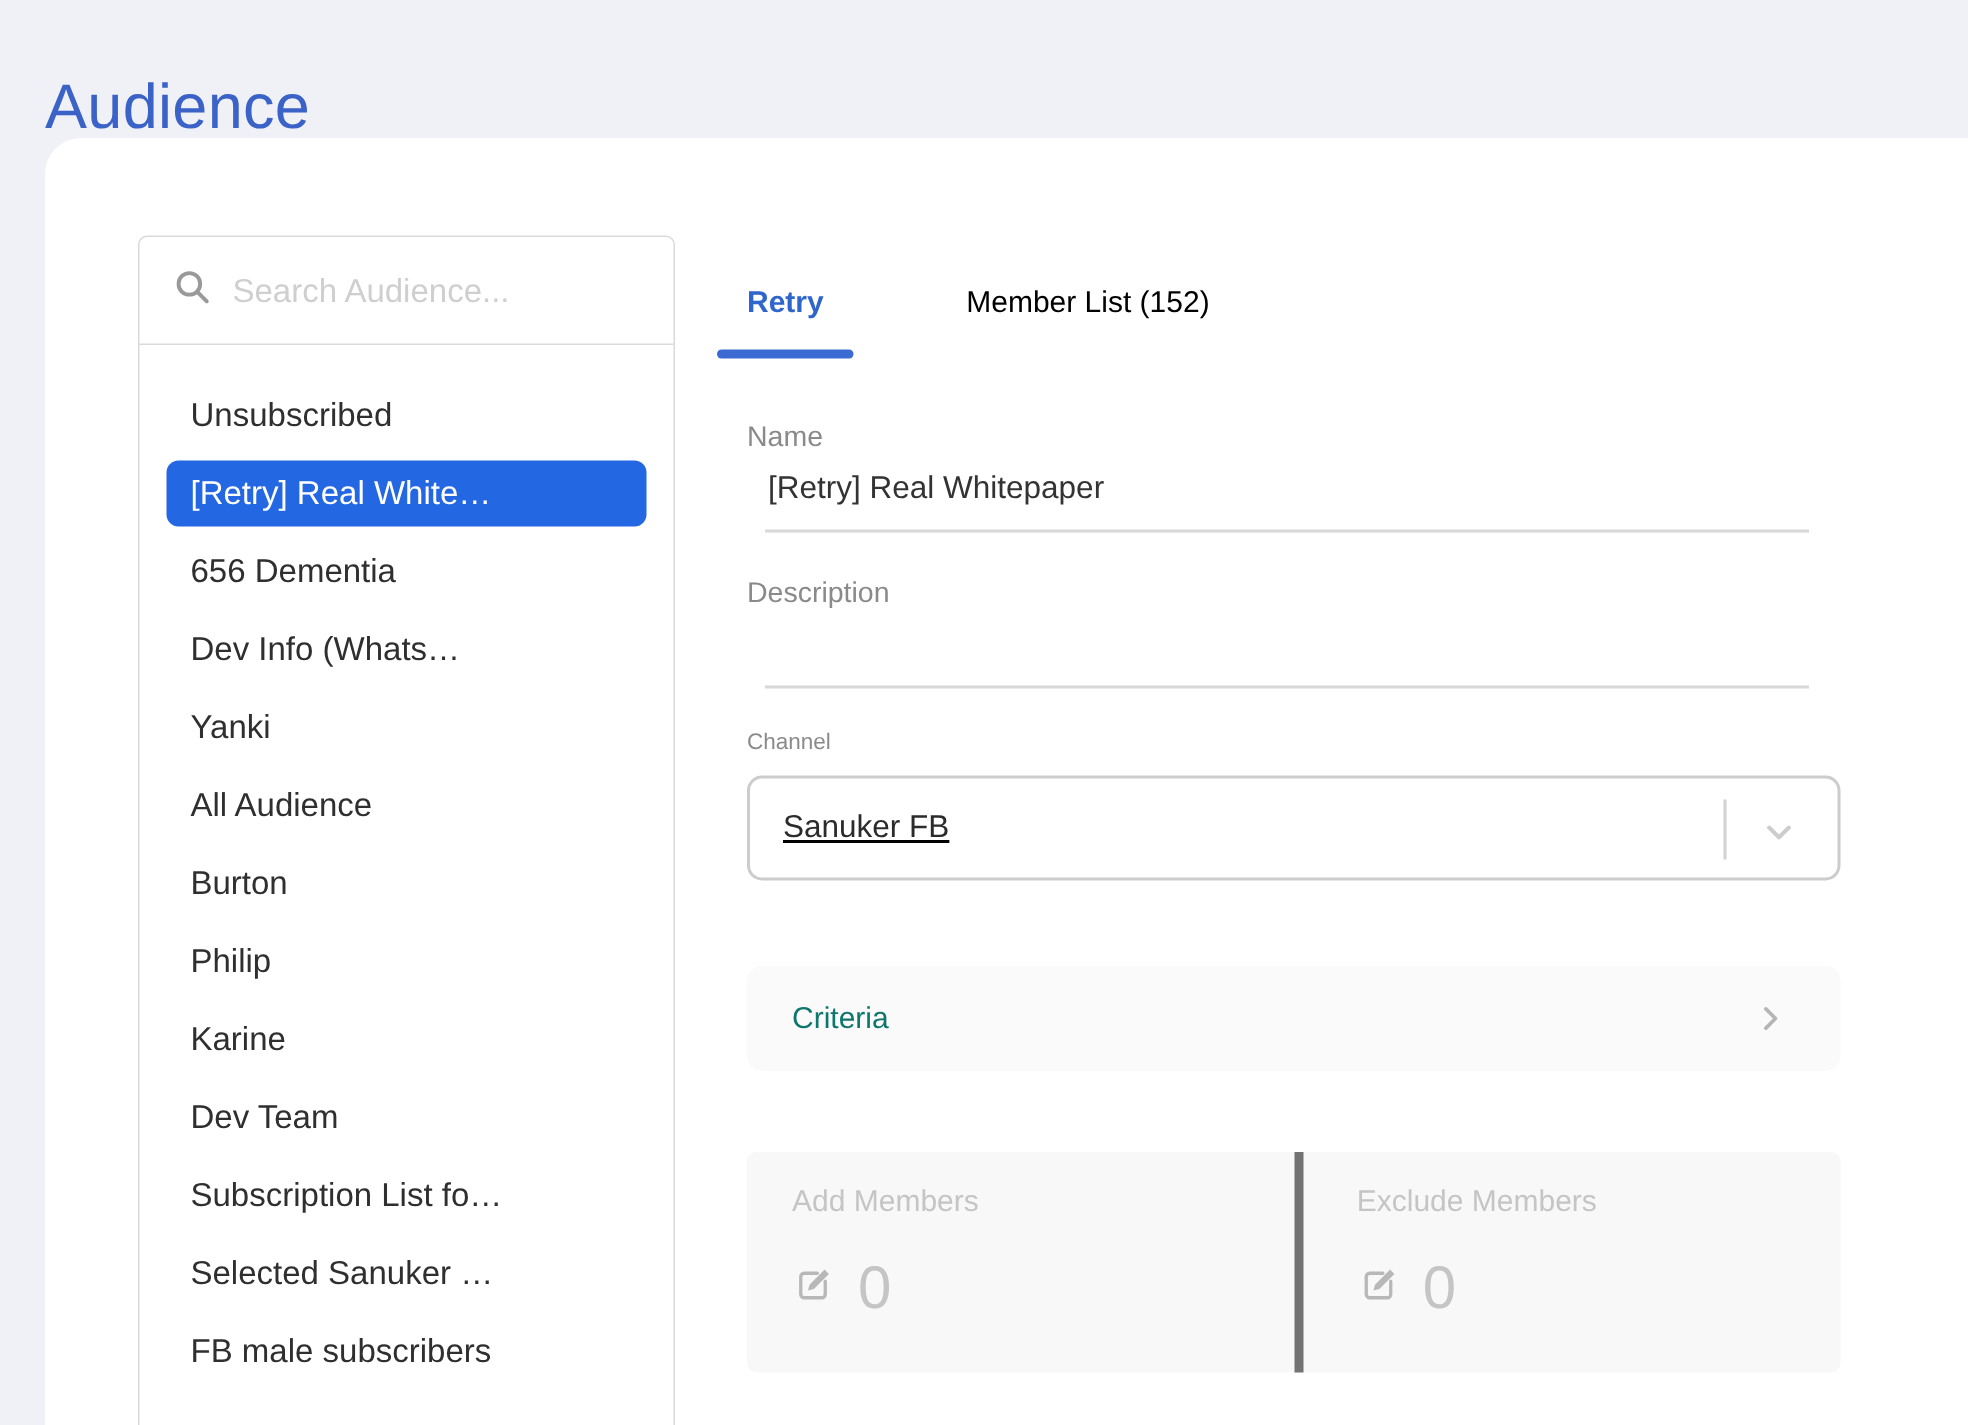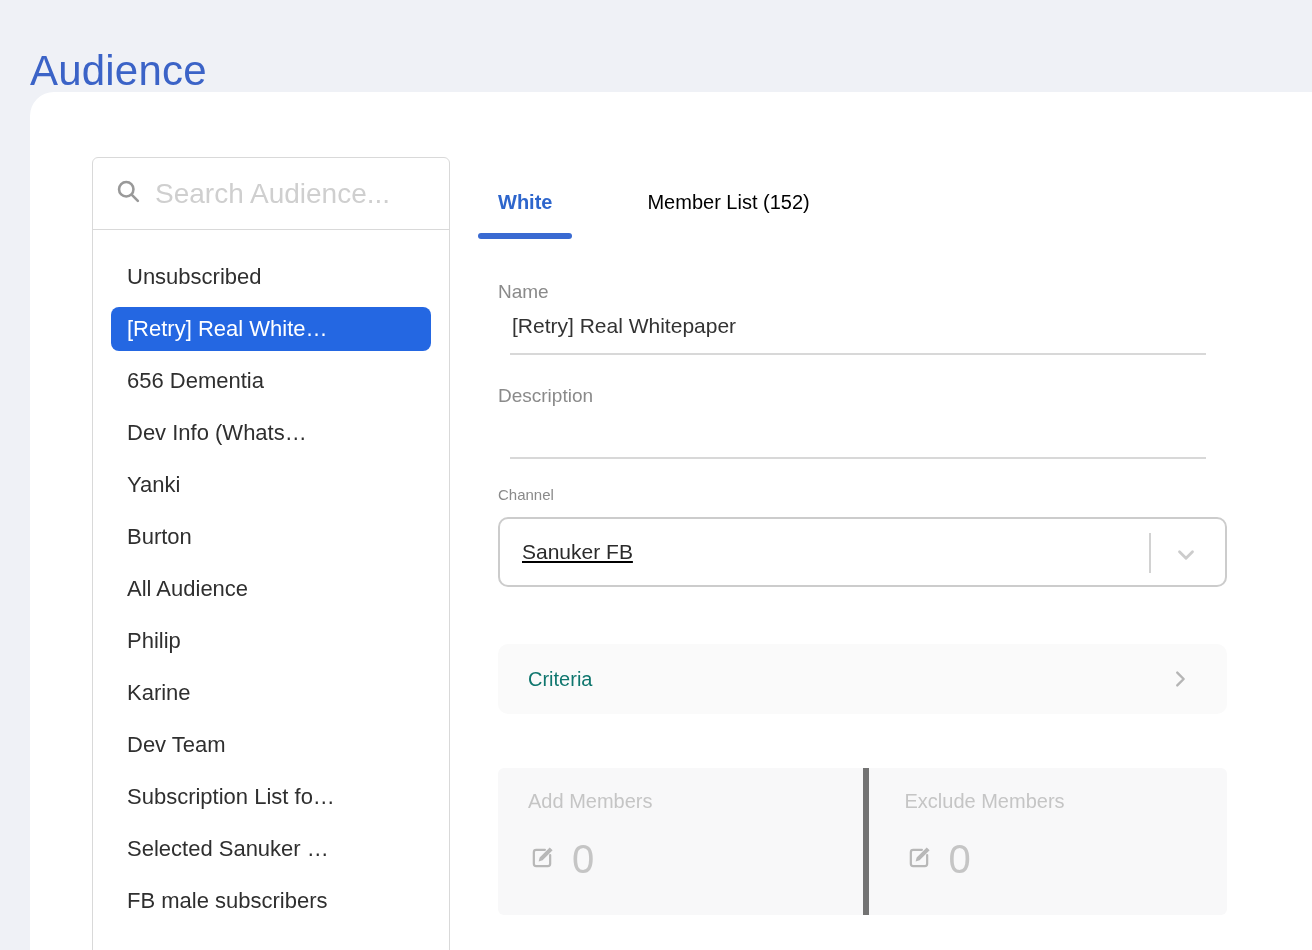--- a/index.html
+++ b/index.html
@@ -35,21 +35,21 @@
     height: 72px;
     display: flex; align-items: center;
     padding-left: 22px;
     border-bottom: 1px solid #d9d9d9;
   }
   .search-row svg { flex: 0 0 auto; }
   .search-input {
     border: none; outline: none;
     margin-left: 13px;
     width: 270px;
-    font-size: 28px; color: #444;
+    font-size: 22px; color: #444;
     font-family: "Liberation Sans", sans-serif;
     background: transparent;
   }
   .search-input::placeholder { color: #cfcfcf; }
   .aud-list { padding-top: 21px; }
   .aud-item {
     height: 52px; line-height: 52px;
     padding-left: 34px;
     font-size: 22px; color: #2f2f2f;
     white-space: nowrap; overflow: hidden;
@@ -180,34 +180,34 @@
       </svg>
     </span>
     <input class="search-input" type="text" placeholder="Search Audience..." style="">
   </div>
   <div class="aud-list">
     <div class="aud-item">Unsubscribed</div>
     <div class="aud-item selected">[Retry] Real White…</div>
     <div class="aud-item">656 Dementia</div>
     <div class="aud-item">Dev Info (Whats…</div>
     <div class="aud-item">Yanki</div>
+    <div class="aud-item">All Audience</div>
     <div class="aud-item">Burton</div>
-    <div class="aud-item">All Audience</div>
     <div class="aud-item">Philip</div>
     <div class="aud-item">Karine</div>
     <div class="aud-item">Dev Team</div>
     <div class="aud-item">Subscription List fo…</div>
     <div class="aud-item">Selected Sanuker …</div>
     <div class="aud-item">FB male subscribers</div>
   </div>
 </div>
 
 <div class="tabs">
   <div class="tab active">
-    <span>White</span>
+    <span>Retry</span>
     <span class="tab-indicator"></span>
   </div>
   <div class="tab member-tab">
     <span>Member List (152)</span>
   </div>
 </div>
 
 <div class="field-label" style="top:281px">Name</div>
 <div class="field-value" style="top:314px">[Retry] Real Whitepaper</div>
 <div class="field-underline" style="top:353px"></div>

